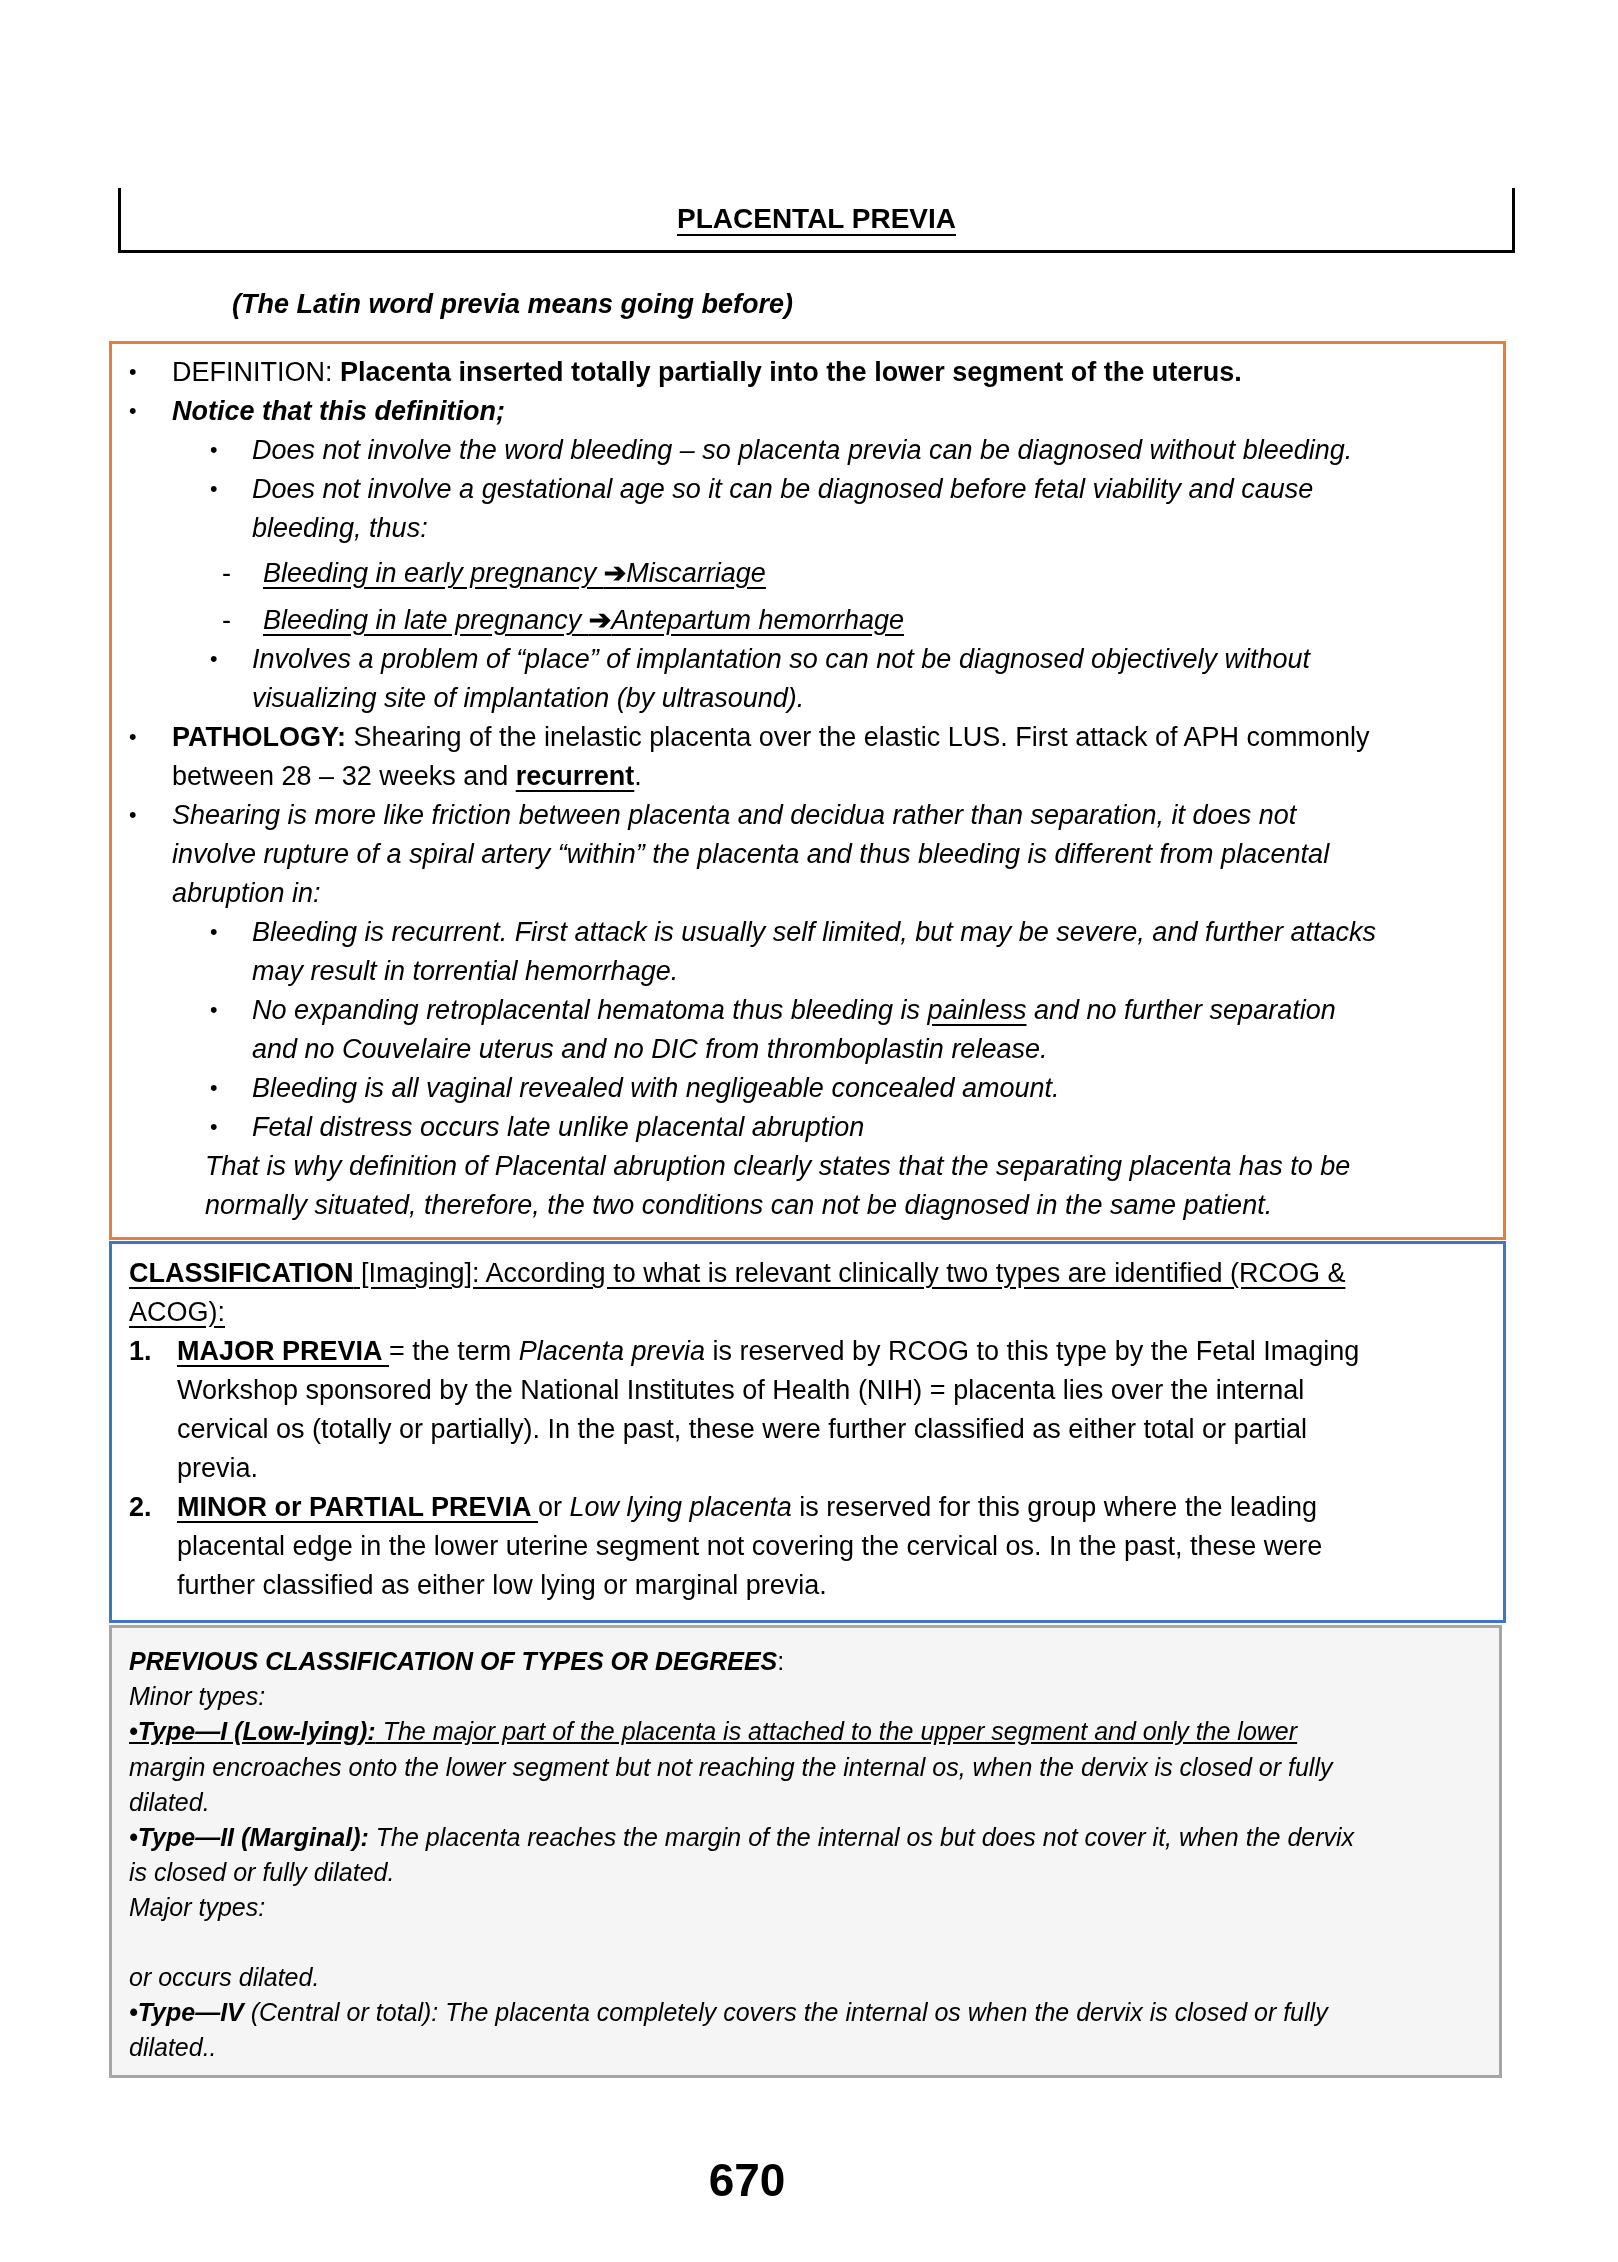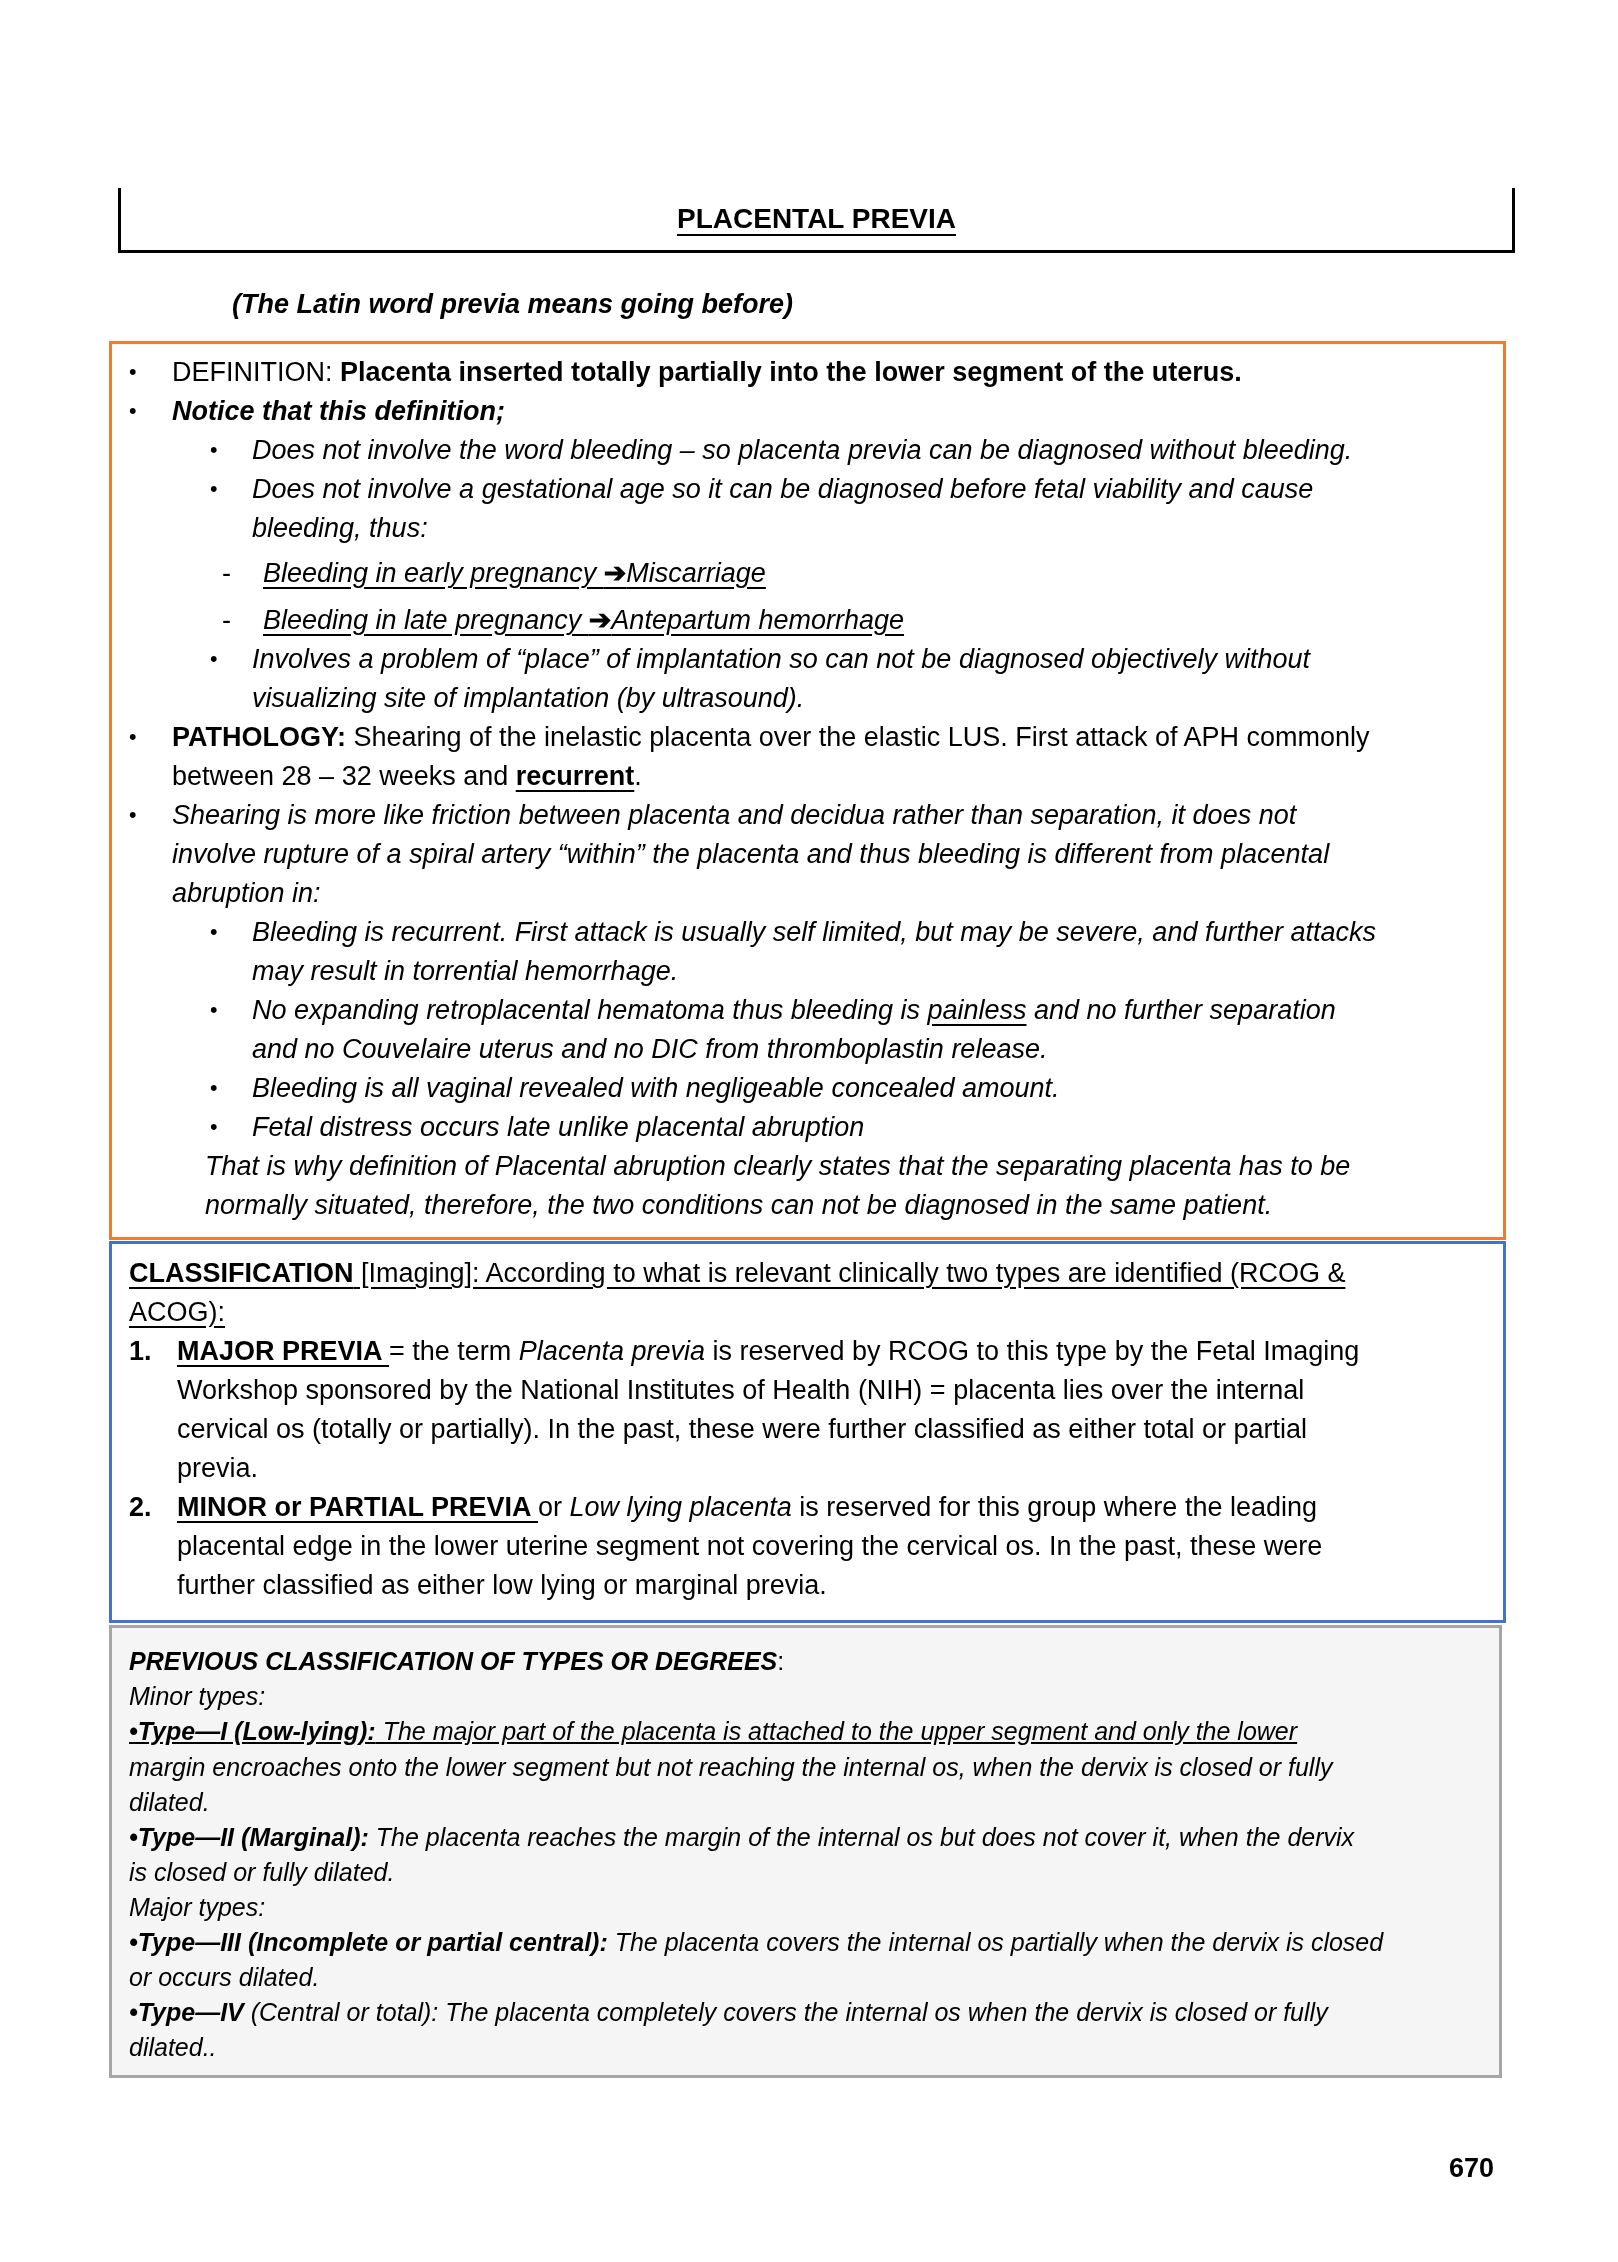--- a/index.html
+++ b/index.html
@@ -15,21 +15,21 @@
   .box-gray { position: absolute; left: 109px; top: 1625px; width: 1387px; height: 447px; border: 3.9px solid #A6A6A6; background: #F5F5F5; box-sizing: content-box; }
 
   .ln { position: absolute; font-size: 27px; line-height: 39px; white-space: nowrap; }
   .i { font-style: italic; }
   .b { font-weight: bold; }
   .u { text-decoration: underline; text-underline-offset: 4.9px; }
   .bullet { position: absolute; font-size: 21.5px; line-height: 39px; }
   .dash { position: absolute; font-size: 27px; line-height: 39px; }
   .sm { position: absolute; font-size: 25px; line-height: 35px; white-space: nowrap; }
 
-  .pagenum { position: absolute; left: 0; width: 1494px; top: 2153px; text-align: right; font-size: 27px; font-weight: bold; }
+  .pagenum { position: absolute; left: 0; width: 1494px; top: 2153px; text-align: center; font-size: 46px; font-weight: bold; }
 </style>
 </head>
 <body>
 
 <div class="page">
 
   <div class="hdr2">
     <span>PLACENTAL PREVIA</span>
   </div>
   <div class="latin">(The Latin word previa means going before)</div>
@@ -132,23 +132,20 @@
   <div class="sm i" style="left:129px; top:1750px;">margin encroaches onto the lower segment but not reaching the internal os, when the dervix is closed or fully</div>
   <div class="sm i" style="left:129px; top:1785px;">dilated.</div>
 
   <div class="sm i" style="left:129px; top:1820px;">
     <span class="b">•Type—II (Marginal):</span><span> The placenta reaches the margin of the internal os but does not cover it, when the dervix</span>
   </div>
   <div class="sm i" style="left:129px; top:1855px;">is closed or fully dilated.</div>
 
   <div class="sm i" style="left:129px; top:1890px;">Major types:</div>
 
-  <div class="sm i" style="left:129px; top:1925px;">
-    <span class="b">•Type—III (Incomplete or partial central):</span><span> The placenta covers the internal os partially when the dervix is closed</span>
-  </div>
   <div class="sm i" style="left:129px; top:1960px;">or occurs dilated.</div>
 
   <div class="sm i" style="left:129px; top:1995px;">
     <span class="b">•Type—IV</span><span> (Central or total): The placenta completely covers the internal os when the dervix is closed or fully</span>
   </div>
   <div class="sm i" style="left:129px; top:2030px;">dilated..</div>
 
   <div class="pagenum">670</div>
 </div>
 

